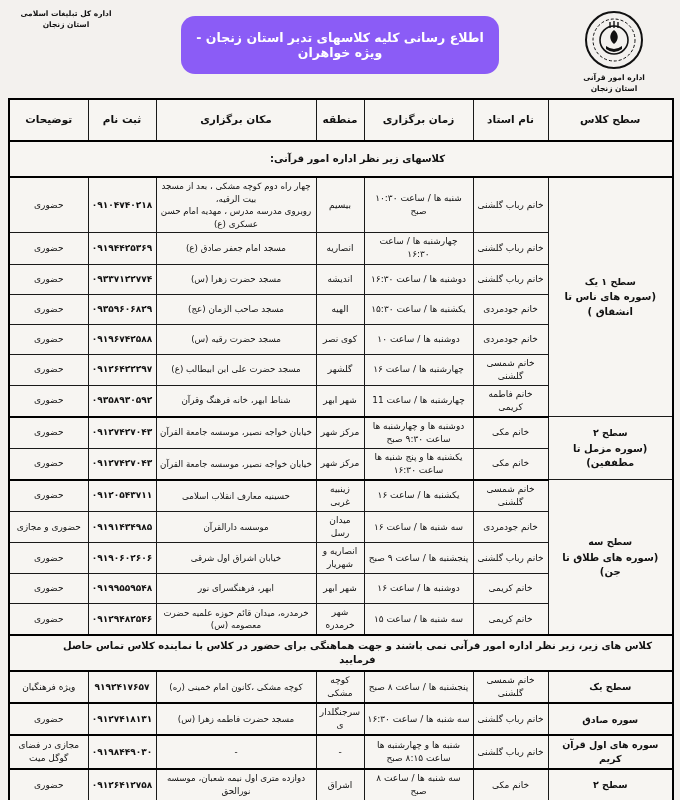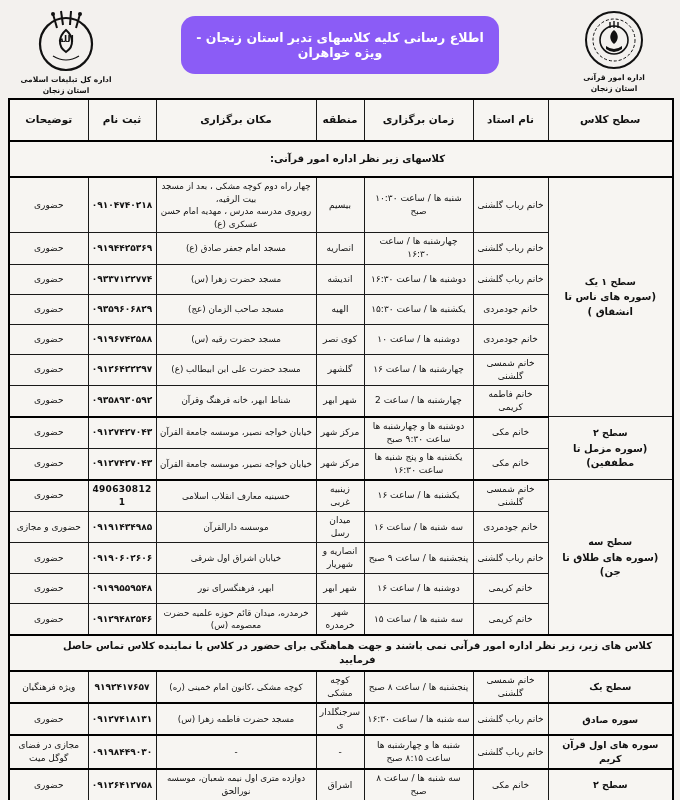--- a/index.html
+++ b/index.html
@@ -61,34 +61,20 @@
   td.district-cell{font-size:9px;}
   td.teacher-cell{font-size:9px;}
   td.note-cell{font-size:9px;margin-top:46px;}
 </style>
 </head>
 <body>
 
 <div class="page-header">
 
   <div class="logo-block">
-    <span>
-      <svg width="66" height="66" viewBox="0 0 66 66">
-        <circle cx="33" cy="36" r="26" fill="none" stroke="#111" stroke-width="2.2"></circle>
-        <path d="M33 44 C24 38 26 28 33 22 C40 28 42 38 33 44 Z" fill="none" stroke="#111" stroke-width="2"></path>
-        <line x1="24" y1="20" x2="20" y2="6" stroke="#111" stroke-width="2"></line>
-        <line x1="30" y1="17" x2="28" y2="3" stroke="#111" stroke-width="2"></line>
-        <line x1="37" y1="17" x2="38" y2="3" stroke="#111" stroke-width="2"></line>
-        <line x1="43" y1="20" x2="47" y2="6" stroke="#111" stroke-width="2"></line>
-        <circle cx="20" cy="6" r="2" fill="#111"></circle>
-        <circle cx="47" cy="6" r="2" fill="#111"></circle>
-        <path d="M20 48 Q33 56 46 48" fill="none" stroke="#111" stroke-width="1.2"></path>
-        <text x="33" y="34" text-anchor="middle" font-size="9" fill="#111" font-weight="bold">الله</text>
-      </svg>
-    </span>
     <div class="logo-caption">اداره کل تبلیغات اسلامی
 استان زنجان</div>
   </div>
 
   <div class="title-box">اطلاع رسانی  کلیه کلاسهای تدبر استان زنجان  -  ویژه خواهران</div>
 
   <div class="logo-block">
     <span>
       <svg width="64" height="64" viewBox="0 0 64 64">
         <circle cx="32" cy="32" r="28" fill="none" stroke="#111" stroke-width="2"></circle>
@@ -178,21 +164,21 @@
         <tr>
           <td class="teacher-cell">خانم شمسی گلشنی</td>
           <td class="time-cell">چهارشنبه ها / ساعت ۱۶</td>
           <td class="district-cell">گلشهر</td>
           <td class="venue-cell">مسجد حضرت علی ابن ابیطالب (ع)</td>
           <td class="phone-cell">۰۹۱۲۶۴۲۲۲۹۷</td>
           <td class="note-cell">حضوری</td>
         </tr>
         <tr class="group-end">
           <td class="teacher-cell">خانم فاطمه کریمی</td>
-          <td class="time-cell">چهارشنبه ها / ساعت 2</td>
+          <td class="time-cell">چهارشنبه ها / ساعت 11</td>
           <td class="district-cell">شهر ابهر</td>
           <td class="venue-cell">شناط ابهر، خانه فرهنگ وقرآن</td>
           <td class="phone-cell">۰۹۳۵۸۹۳۰۵۹۲</td>
           <td class="note-cell">حضوری</td>
         </tr>
         <tr>
           <td class="level-cell" rowspan="2"><div>سطح ۲</div><div class="lvl-sub">(سوره مزمل تا مطففین)</div></td>
           <td class="teacher-cell">خانم مکی</td>
           <td class="time-cell">دوشنبه ها و چهارشنبه ها
 ساعت ۹:۳۰ صبح</td>
@@ -209,21 +195,21 @@
           <td class="venue-cell">خیابان خواجه نصیر، موسسه جامعة القرآن</td>
           <td class="phone-cell">۰۹۱۲۷۴۲۷۰۴۳</td>
           <td class="note-cell">حضوری</td>
         </tr>
         <tr>
           <td class="level-cell" rowspan="5"><div>سطح سه</div><div class="lvl-sub">(سوره های طلاق تا جن)</div></td>
           <td class="teacher-cell">خانم شمسی گلشنی</td>
           <td class="time-cell">یکشنبه ها / ساعت ۱۶</td>
           <td class="district-cell">زینبیه غربی</td>
           <td class="venue-cell">حسینیه معارف انقلاب اسلامی</td>
-          <td class="phone-cell">4906308121</td>
+          <td class="phone-cell">۰۹۱۲۰۵۴۳۷۱۱</td>
           <td class="note-cell">حضوری</td>
         </tr>
         <tr>
           <td class="teacher-cell">خانم جودمردی</td>
           <td class="time-cell">سه شنبه ها / ساعت ۱۶</td>
           <td class="district-cell">میدان رسل</td>
           <td class="venue-cell">موسسه دارالقرآن</td>
           <td class="phone-cell">۰۹۱۹۱۴۳۴۹۸۵</td>
           <td class="note-cell">حضوری و مجازی</td>
         </tr>

